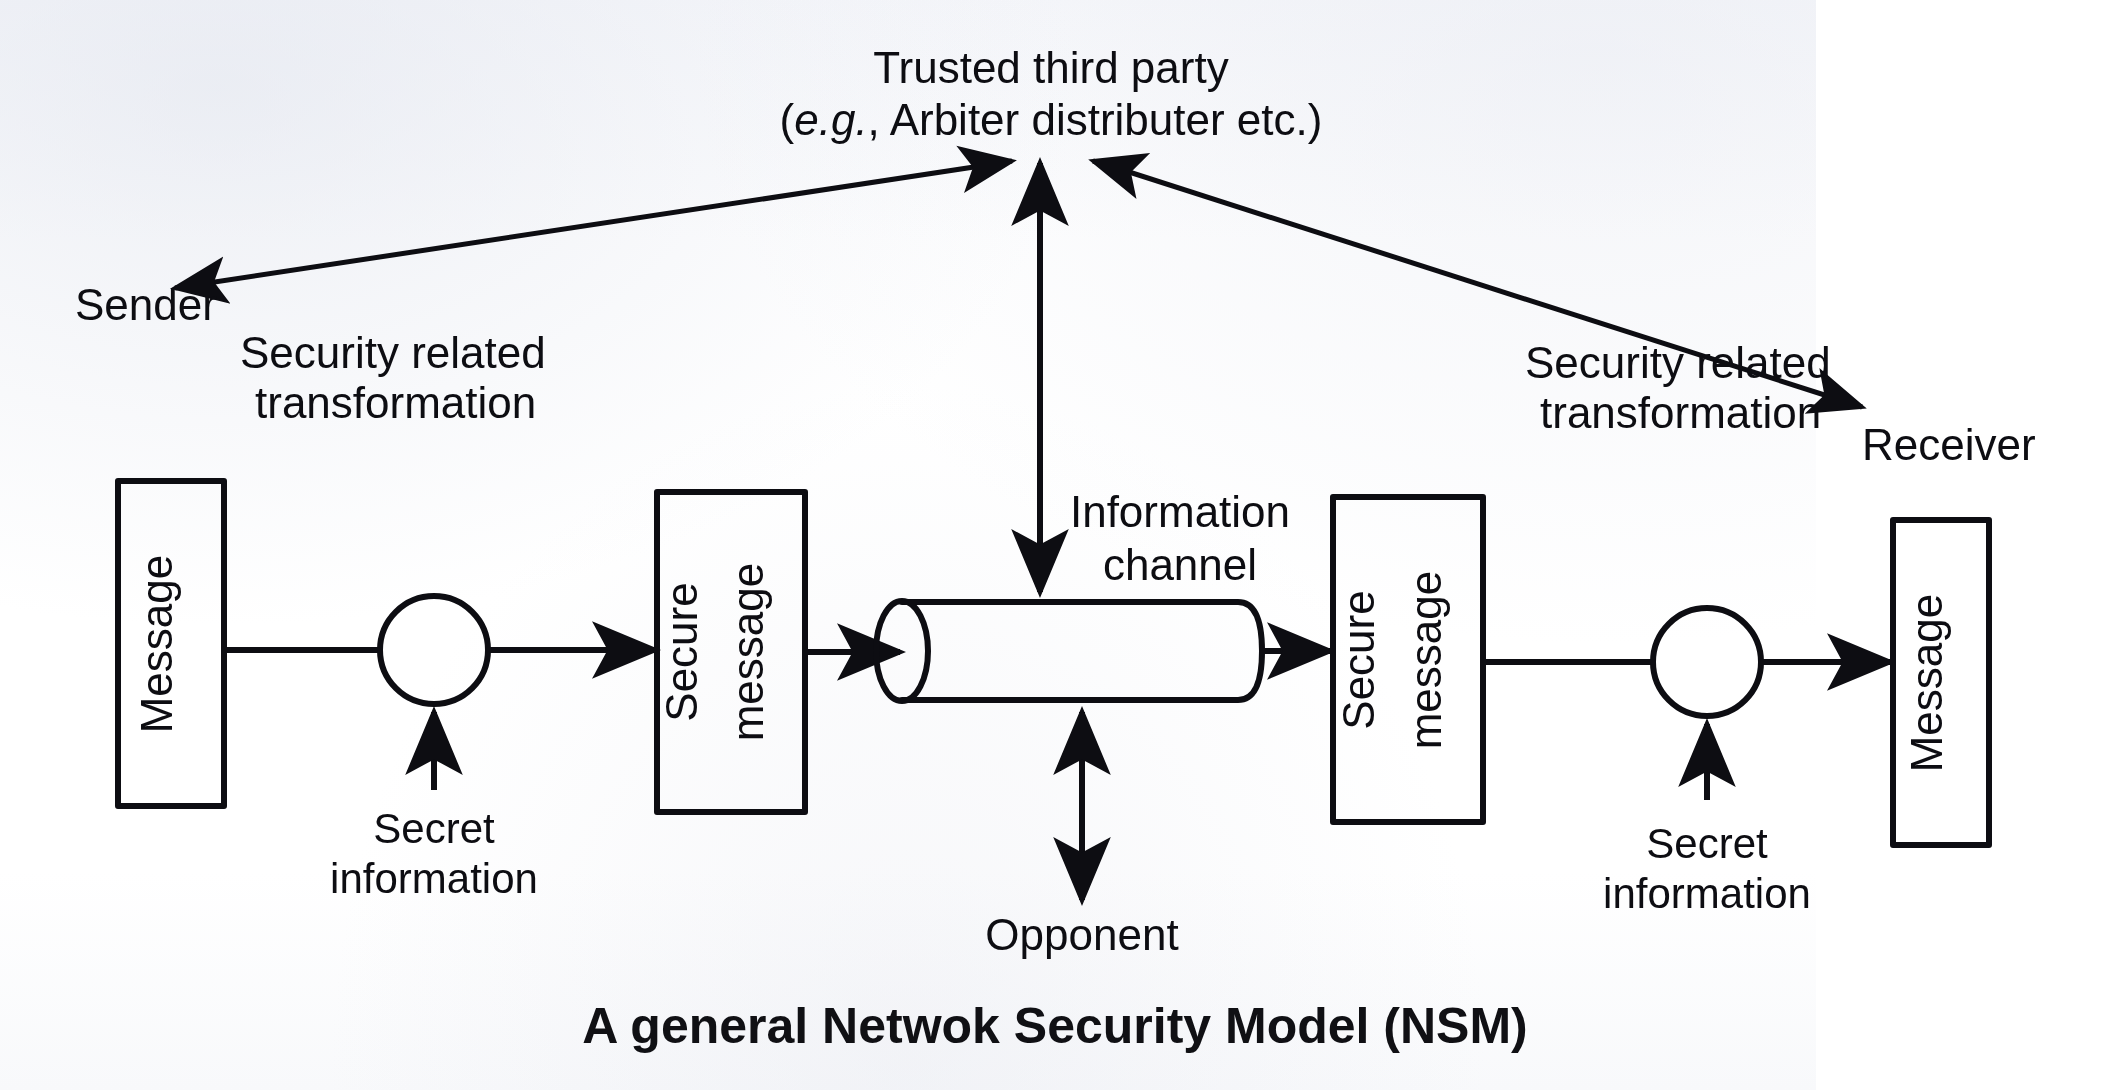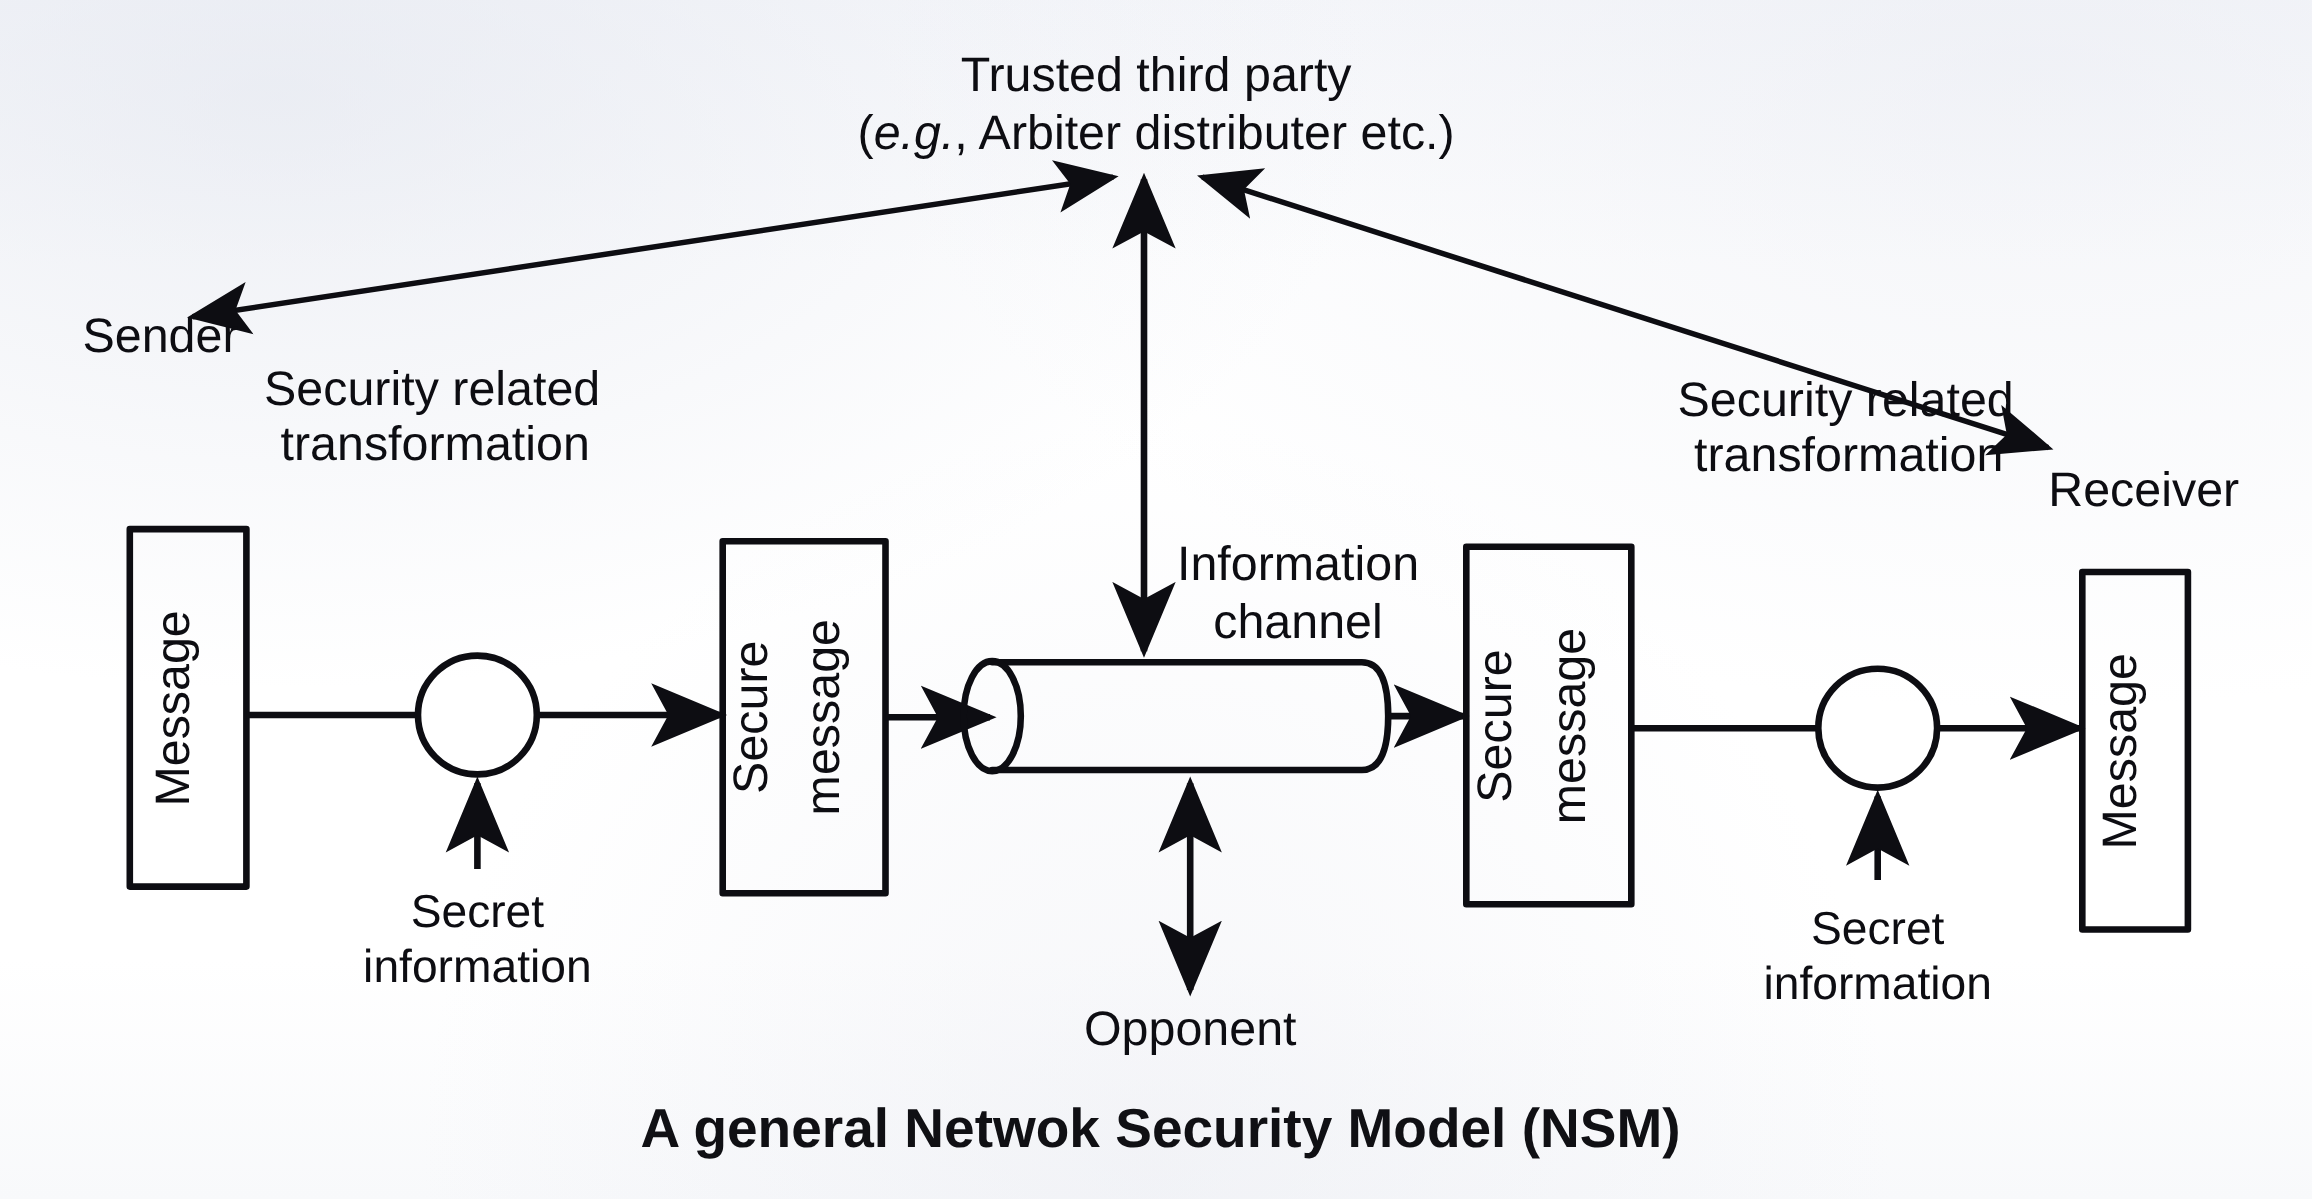--- a/index.html
+++ b/index.html
@@ -8,23 +8,23 @@
     background: #ffffff;
   }
   body {
     width: 2102px;
     height: 1090px;
     font-family: "Liberation Sans", sans-serif;
     overflow: hidden;
   }
   #diagram-root {
     position: relative;
-    width: 2102px;
+    width: 1816px;
     height: 1090px;
-    background: #0f766e;
+    background: #f97316;
   }
   
   #paper-tint {
     position: absolute;
     inset: 0;
     background:
       radial-gradient(ellipse at 12% 8%, rgba(222,226,236,0.55) 0%, rgba(255,255,255,0) 38%),
       radial-gradient(ellipse at 88% 6%, rgba(226,229,238,0.40) 0%, rgba(255,255,255,0) 40%),
       radial-gradient(ellipse at 50% 97%, rgba(228,230,238,0.35) 0%, rgba(255,255,255,0) 45%),
       linear-gradient(180deg, #f7f8fb 0%, #ffffff 22%, #ffffff 80%, #f8f9fb 100%);

